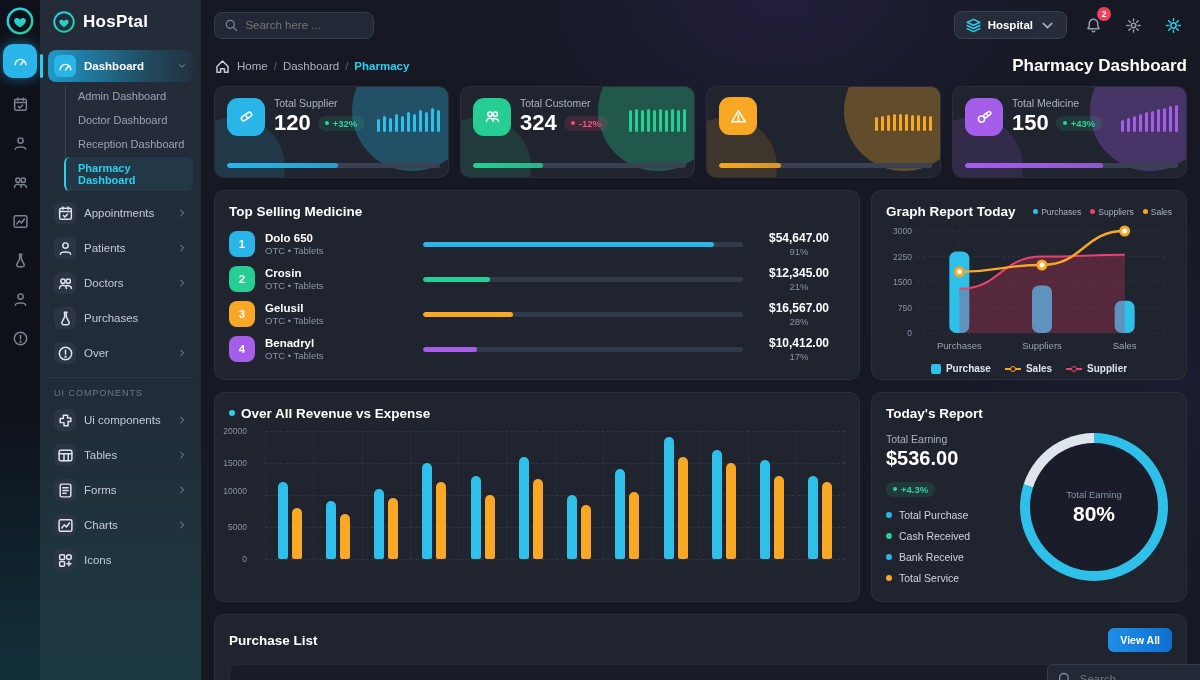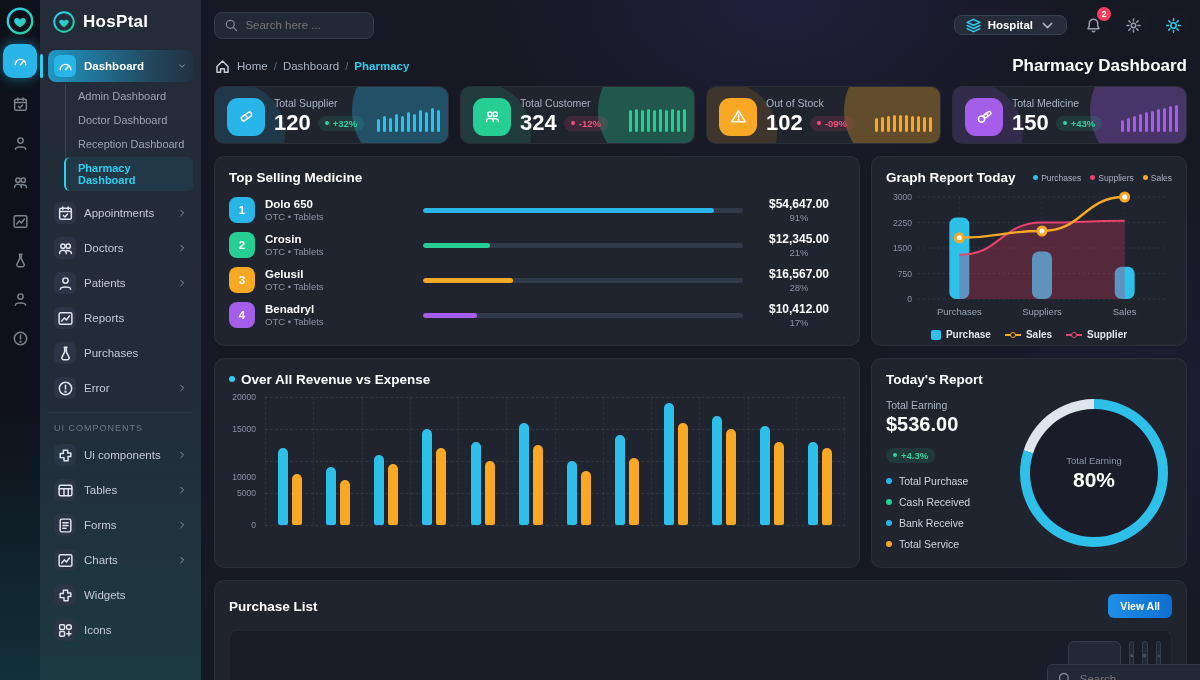--- a/index.html
+++ b/index.html
@@ -50,21 +50,21 @@
                       radial-gradient(520px 320px at 100% 60%, rgba(124,77,255,.06), transparent 70%),
                       #161924; }
   .topbar { height:50px; display:flex; align-items:center; }
   .tsearch { display:flex; align-items:center; gap:7px; width:160px; height:27px;
              background:#232836; border:1px solid #343b4c; border-radius:8px; padding:0 9px; color:#7d8596; }
   .tsearch svg { width:12px; height:12px; flex:0 0 12px; }
   .tsearch input { background:transparent; border:none; outline:none; color:#aab2c3;
                    font-size:11.5px; width:100%; font-family:inherit; }
   .top-right { margin-left:auto; display:flex; align-items:center; gap:12px; }
   .hospbtn { display:flex; align-items:center; gap:6px; background:#262c3a; border:1px solid #39404f;
-             border-radius:8px; height:20px; padding:0 10px; color:#fff; font-size:11.5px; font-weight:bold; cursor:pointer; }
+             border-radius:8px; height:28px; padding:0 10px; color:#fff; font-size:11.5px; font-weight:bold; cursor:pointer; }
   .hospbtn .ly { color:#2ad0f0; } .hospbtn svg { width:13px; height:13px; display:block; }
   .hospbtn .ch svg { width:9px; height:9px; color:#aab2c3; }
   .icbtn { position:relative; width:28px; height:28px; border-radius:8px; display:flex; align-items:center;
            justify-content:center; color:#959daf; background:#20263320; cursor:pointer; }
   .icbtn svg { width:15px; height:15px; }
   .icbtn.sun { color:#2ad0f0; }
   .badge { position:absolute; top:-4px; right:-4px; min-width:14px; height:14px; border-radius:7px;
            background:#f43f5e; color:#fff; font-size:8.5px; font-weight:bold; display:flex;
            align-items:center; justify-content:center; padding:0 3px; }
   .userbtn { display:flex; align-items:center; gap:6px; height:28px; padding:0 10px; border:none;
@@ -74,21 +74,21 @@
 
   .crumb-row { display:flex; align-items:center; margin:6px 0 10px 0; }
   .crumbs { display:flex; align-items:center; gap:6px; font-size:11.5px; color:#aab2c3; }
   .crumbs svg { width:11px; height:11px; color:#c6cdd9; }
   .crumb-sep { color:#5f6878; }
   .crumb-active { color:#2ad0f0; font-weight:bold; }
   .page-title { margin-left:auto; font-size:17px; font-weight:bold; color:#fff; }
 
   
   .cards-row { display:grid; grid-template-columns:repeat(4,1fr); gap:11px; }
-  .card { position:relative; height:58px; border-radius:10px; background:#20242f;
+  .card { position:relative; height:92px; border-radius:10px; background:#20242f;
           border:1px solid rgba(255,255,255,.05); padding:10px 8px 9px 12px; overflow:hidden;
           display:flex; flex-direction:column; }
   .card::before { content:""; position:absolute; right:-24px; top:-36px; width:120px; height:120px;
                   border-radius:50%; background:var(--glow); opacity:.30; }
   .card::after { content:""; position:absolute; left:-30px; bottom:-40px; width:100px; height:100px;
                  border-radius:50%; background:var(--glow); opacity:.14; }
   .card-top { display:flex; align-items:center; gap:9px; z-index:1; }
   .card-ico { width:38px; height:38px; border-radius:11px; display:flex; align-items:center;
               justify-content:center; color:#fff; flex:0 0 38px; }
   .card-ico svg { width:18px; height:18px; }
@@ -138,21 +138,21 @@
   .gr-bottom span { display:flex; align-items:center; gap:5px; font-weight:bold; }
   .gr-bottom .sq { width:10px; height:10px; border-radius:2px; }
   .gr-bottom .ld { position:relative; width:16px; height:8px; }
   .gr-bottom .ld::before { content:""; position:absolute; left:0; right:0; top:3.5px; height:1.6px; background:currentColor; }
   .gr-bottom .ld::after { content:""; position:absolute; left:5px; top:1px; width:4px; height:4px;
                           border-radius:50%; border:1.6px solid currentColor; background:#20242f; }
 
   
   .rv-wrap { position:relative; margin-top:10px; margin-left:36px; height:128px; }
   .rv-grid { position:absolute; left:0; right:0; border-top:1px dashed rgba(255,255,255,.08); }
-  .rv-ylab { position:absolute; right:100%; margin-right:9px; transform:translateY(-50%);
+  .rv-ylab { position:absolute; right:100%; margin-right:18px; transform:translateY(-50%);
              font-size:8.5px; color:#8a93a6; white-space:nowrap; }
   .rv-groups { position:absolute; inset:0; display:flex; }
   .rv-g { flex:1; display:flex; align-items:flex-end; justify-content:center; gap:4px;
           border-left:1px dashed rgba(255,255,255,.05); }
   .rv-g:last-child { border-right:1px dashed rgba(255,255,255,.05); }
   .rv-bar { width:10px; border-radius:5px 5px 2px 2px; }
   .rv-xrow { display:flex; margin-left:36px; margin-top:4px; }
   .rv-xrow span { flex:1; text-align:center; font-size:9.5px; color:#8a93a6; }
   .rv-legend { display:flex; justify-content:center; gap:14px; margin-top:7px; font-size:10.5px; color:#dfe5ee; font-weight:bold; }
   .rv-legend span { display:flex; align-items:center; gap:5px; }
@@ -307,72 +307,63 @@
         <span class="mi-lb">Appointments</span>
         <span class="mi-ch">
             <svg viewBox="0 0 16 16" fill="none" stroke="currentColor" stroke-width="1.4" stroke-linecap="round" stroke-linejoin="round" style="width:100%;height:100%;max-width:17px;max-height:17px;display:block">
               <path d="M6 3.5l4.5 4.5L6 12.5"></path>
             </svg>
           </span>
       </div>
       <div class="mi">
         <span class="mi-ic">
             <svg viewBox="0 0 16 16" fill="none" stroke="currentColor" stroke-width="1.4" stroke-linecap="round" stroke-linejoin="round" style="width:100%;height:100%;max-width:17px;max-height:17px;display:block">
+              <circle cx="8" cy="5.2" r="2.5"></circle>
+              <path d="M3.2 13.4c0-2.8 9.6-2.8 9.6 0"></path>
+            </svg>
+          </span>
+        <span class="mi-lb">Patients</span>
+        <span class="mi-ch">
+            <svg viewBox="0 0 16 16" fill="none" stroke="currentColor" stroke-width="1.4" stroke-linecap="round" stroke-linejoin="round" style="width:100%;height:100%;max-width:17px;max-height:17px;display:block">
+              <path d="M6 3.5l4.5 4.5L6 12.5"></path>
+            </svg>
+          </span>
+      </div>
+      <div class="mi">
+        <span class="mi-ic">
+            <svg viewBox="0 0 16 16" fill="none" stroke="currentColor" stroke-width="1.4" stroke-linecap="round" stroke-linejoin="round" style="width:100%;height:100%;max-width:17px;max-height:17px;display:block">
               <circle cx="5.6" cy="5.8" r="2"></circle>
               <circle cx="10.6" cy="5.8" r="2"></circle>
               <path d="M2.4 12.6c0-2.3 2.2-3 3.2-3s3.2.7 3.2 3M8.9 9.8c1 0 4.7.4 4.7 2.8"></path>
             </svg>
           </span>
         <span class="mi-lb">Doctors</span>
         <span class="mi-ch">
             <svg viewBox="0 0 16 16" fill="none" stroke="currentColor" stroke-width="1.4" stroke-linecap="round" stroke-linejoin="round" style="width:100%;height:100%;max-width:17px;max-height:17px;display:block">
               <path d="M6 3.5l4.5 4.5L6 12.5"></path>
             </svg>
           </span>
       </div>
       <div class="mi">
         <span class="mi-ic">
             <svg viewBox="0 0 16 16" fill="none" stroke="currentColor" stroke-width="1.4" stroke-linecap="round" stroke-linejoin="round" style="width:100%;height:100%;max-width:17px;max-height:17px;display:block">
-              <circle cx="8" cy="5.2" r="2.5"></circle>
-              <path d="M3.2 13.4c0-2.8 9.6-2.8 9.6 0"></path>
-            </svg>
-          </span>
-        <span class="mi-lb">Patients</span>
-        <span class="mi-ch">
-            <svg viewBox="0 0 16 16" fill="none" stroke="currentColor" stroke-width="1.4" stroke-linecap="round" stroke-linejoin="round" style="width:100%;height:100%;max-width:17px;max-height:17px;display:block">
-              <path d="M6 3.5l4.5 4.5L6 12.5"></path>
-            </svg>
-          </span>
-      </div>
-      <div class="mi">
-        <span class="mi-ic">
-            <svg viewBox="0 0 16 16" fill="none" stroke="currentColor" stroke-width="1.4" stroke-linecap="round" stroke-linejoin="round" style="width:100%;height:100%;max-width:17px;max-height:17px;display:block">
-              <rect x="2" y="2.5" width="12" height="11" rx="1.5"></rect>
-              <path d="M4.5 10.4l2.4-3 2 2 2.8-3.8"></path>
-            </svg>
-          </span>
-        <span class="mi-lb">Reports</span>
-      </div>
-      <div class="mi">
-        <span class="mi-ic">
-            <svg viewBox="0 0 16 16" fill="none" stroke="currentColor" stroke-width="1.4" stroke-linecap="round" stroke-linejoin="round" style="width:100%;height:100%;max-width:17px;max-height:17px;display:block">
               <path d="M6.8 2.2h2.6M7.2 2.2v4.2L4.6 11.6a1.6 1.6 0 0 0 1.5 2.2h3.8a1.6 1.6 0 0 0 1.5-2.2L8.8 6.4V2.2"></path>
             </svg>
           </span>
         <span class="mi-lb">Purchases</span>
       </div>
       <div class="mi">
         <span class="mi-ic">
             <svg viewBox="0 0 16 16" fill="none" stroke="currentColor" stroke-width="1.4" stroke-linecap="round" stroke-linejoin="round" style="width:100%;height:100%;max-width:17px;max-height:17px;display:block">
               <circle cx="8" cy="8" r="5.8"></circle>
               <path d="M8 5v3.4"></path>
               <circle cx="8" cy="11" r=".4" fill="currentColor"></circle>
             </svg>
           </span>
-        <span class="mi-lb">Error</span>
+        <span class="mi-lb">Over</span>
         <span class="mi-ch">
             <svg viewBox="0 0 16 16" fill="none" stroke="currentColor" stroke-width="1.4" stroke-linecap="round" stroke-linejoin="round" style="width:100%;height:100%;max-width:17px;max-height:17px;display:block">
               <path d="M6 3.5l4.5 4.5L6 12.5"></path>
             </svg>
           </span>
       </div>
       <div class="side-sec">UI COMPONENTS</div>
       <div class="mi">
         <span class="mi-ic">
             <svg viewBox="0 0 16 16" fill="none" stroke="currentColor" stroke-width="1.4" stroke-linecap="round" stroke-linejoin="round" style="width:100%;height:100%;max-width:17px;max-height:17px;display:block">
@@ -420,28 +411,20 @@
               <rect x="2" y="2.5" width="12" height="11" rx="1.5"></rect>
               <path d="M4.5 10.4l2.4-3 2 2 2.8-3.8"></path>
             </svg>
           </span>
         <span class="mi-lb">Charts</span>
         <span class="mi-ch">
             <svg viewBox="0 0 16 16" fill="none" stroke="currentColor" stroke-width="1.4" stroke-linecap="round" stroke-linejoin="round" style="width:100%;height:100%;max-width:17px;max-height:17px;display:block">
               <path d="M6 3.5l4.5 4.5L6 12.5"></path>
             </svg>
           </span>
-      </div>
-      <div class="mi">
-        <span class="mi-ic">
-            <svg viewBox="0 0 16 16" fill="none" stroke="currentColor" stroke-width="1.4" stroke-linecap="round" stroke-linejoin="round" style="width:100%;height:100%;max-width:17px;max-height:17px;display:block">
-              <path d="M6 3h4v2.6h3V9h-2.6v4H6.6v-3H3V6.2h3z"></path>
-            </svg>
-          </span>
-        <span class="mi-lb">Widgets</span>
       </div>
       <div class="mi">
         <span class="mi-ic">
             <svg viewBox="0 0 16 16" fill="none" stroke="currentColor" stroke-width="1.4" stroke-linecap="round" stroke-linejoin="round" style="width:100%;height:100%;max-width:17px;max-height:17px;display:block">
               <rect x="2.5" y="2.5" width="4.6" height="4.6" rx="1"></rect>
               <rect x="8.9" y="2.5" width="4.6" height="4.6" rx="2.3"></rect>
               <rect x="2.5" y="8.9" width="4.6" height="4.6" rx="1"></rect>
               <path d="M11.2 9v4M9.2 11h4"></path>
             </svg>
           </span>
@@ -593,27 +576,20 @@
       </div>
       <div class="card" style="--glow: #f9a826;">
         <div class="card-top">
           <div class="card-ico" style="background: rgb(249, 168, 38);">
               <svg viewBox="0 0 16 16" fill="none" stroke="currentColor" stroke-width="1.4" stroke-linecap="round" stroke-linejoin="round" style="width:100%;height:100%;max-width:17px;max-height:17px;display:block">
                 <path d="M8 2.6L14.4 13H1.6z"></path>
                 <path d="M8 6.4v3"></path>
                 <circle cx="8" cy="11.2" r=".4" fill="currentColor"></circle>
               </svg>
             </div>
-          <div class="card-mid">
-            <div class="card-label">Out of Stock</div>
-            <div class="card-vrow">
-              <span class="card-value">102</span>
-              <span class="pill down">-09%</span>
-            </div>
-          </div>
           <div class="spark">
               <i style="height: 14px; background: rgb(249, 168, 38);"></i>
               <i style="height: 15px; background: rgb(249, 168, 38);"></i>
               <i style="height: 16px; background: rgb(249, 168, 38);"></i>
               <i style="height: 17px; background: rgb(249, 168, 38);"></i>
               <i style="height: 17px; background: rgb(249, 168, 38);"></i>
               <i style="height: 17px; background: rgb(249, 168, 38);"></i>
               <i style="height: 16px; background: rgb(249, 168, 38);"></i>
               <i style="height: 16px; background: rgb(249, 168, 38);"></i>
               <i style="height: 15px; background: rgb(249, 168, 38);"></i>
@@ -770,21 +746,21 @@
 
     <div class="row3">
       <div class="panel">
         <div class="p-title"><span class="dot"></span><span>Over All Revenue vs Expense</span></div>
         <div class="rv-wrap" id="rvPlot">
             <div class="rv-grid" style="top: 128px;"></div>
             <div class="rv-ylab" style="top: 128px;">0</div>
             <div class="rv-grid" style="top: 96px;"></div>
             <div class="rv-ylab" style="top: 96px;">5000</div>
             <div class="rv-grid" style="top: 64px;"></div>
-            <div class="rv-ylab" style="top: 80px;">10000</div>
+            <div class="rv-ylab" style="top: 60px;">10000</div>
             <div class="rv-grid" style="top: 32px;"></div>
             <div class="rv-ylab" style="top: 32px;">15000</div>
             <div class="rv-grid" style="top: 0px;"></div>
             <div class="rv-ylab" style="top: 0px;">20000</div>
             <div class="rv-groups">
               <div class="rv-g">
                 <div class="rv-bar" style="height: 76.8px; background: rgb(47, 192, 234);"></div>
                 <div class="rv-bar" style="height: 51.2px; background: rgb(249, 168, 38);"></div>
               </div>
               <div class="rv-g">

